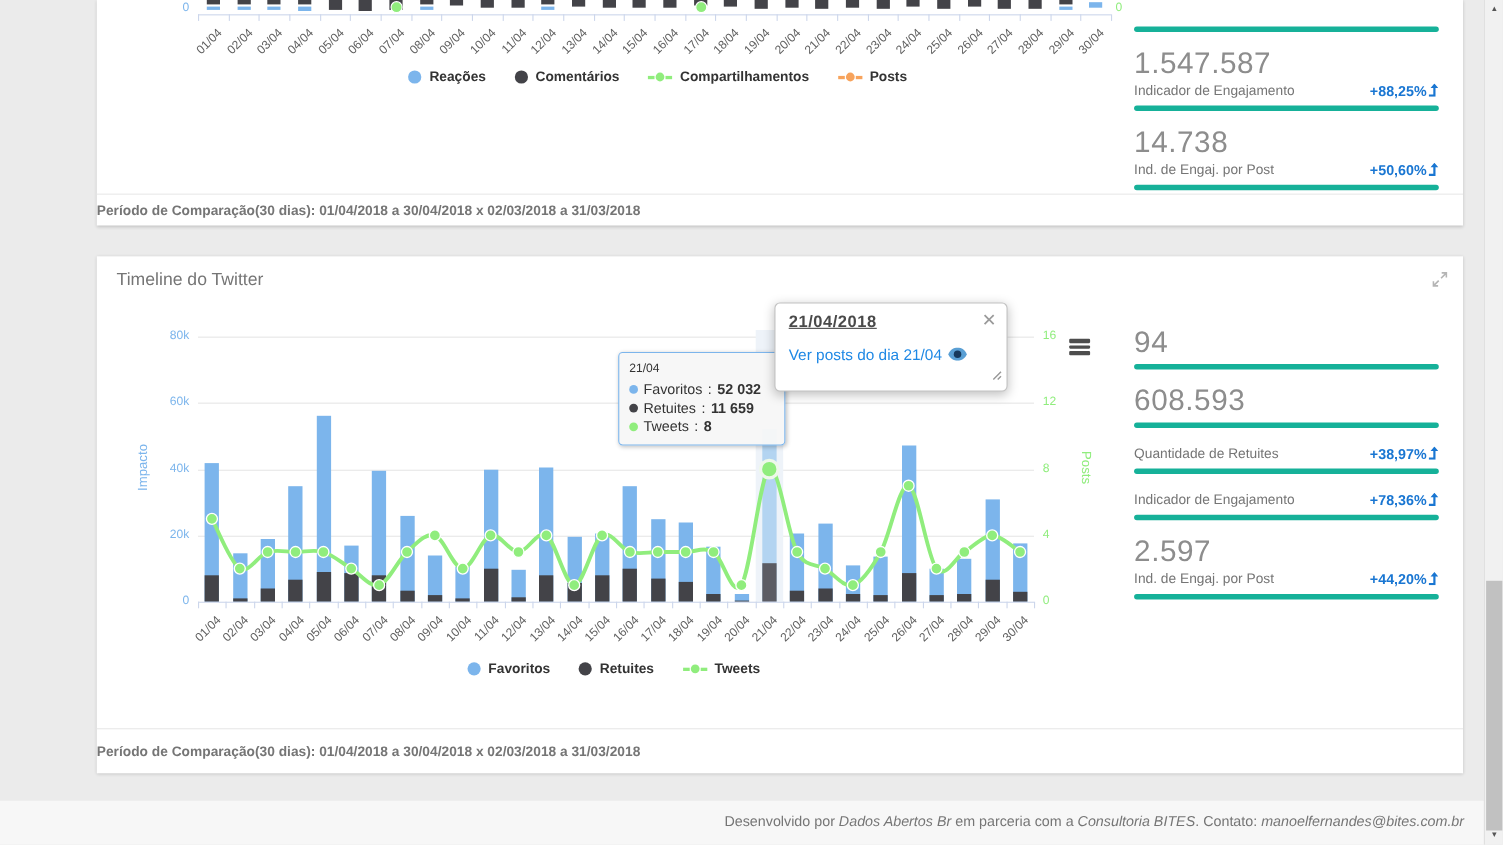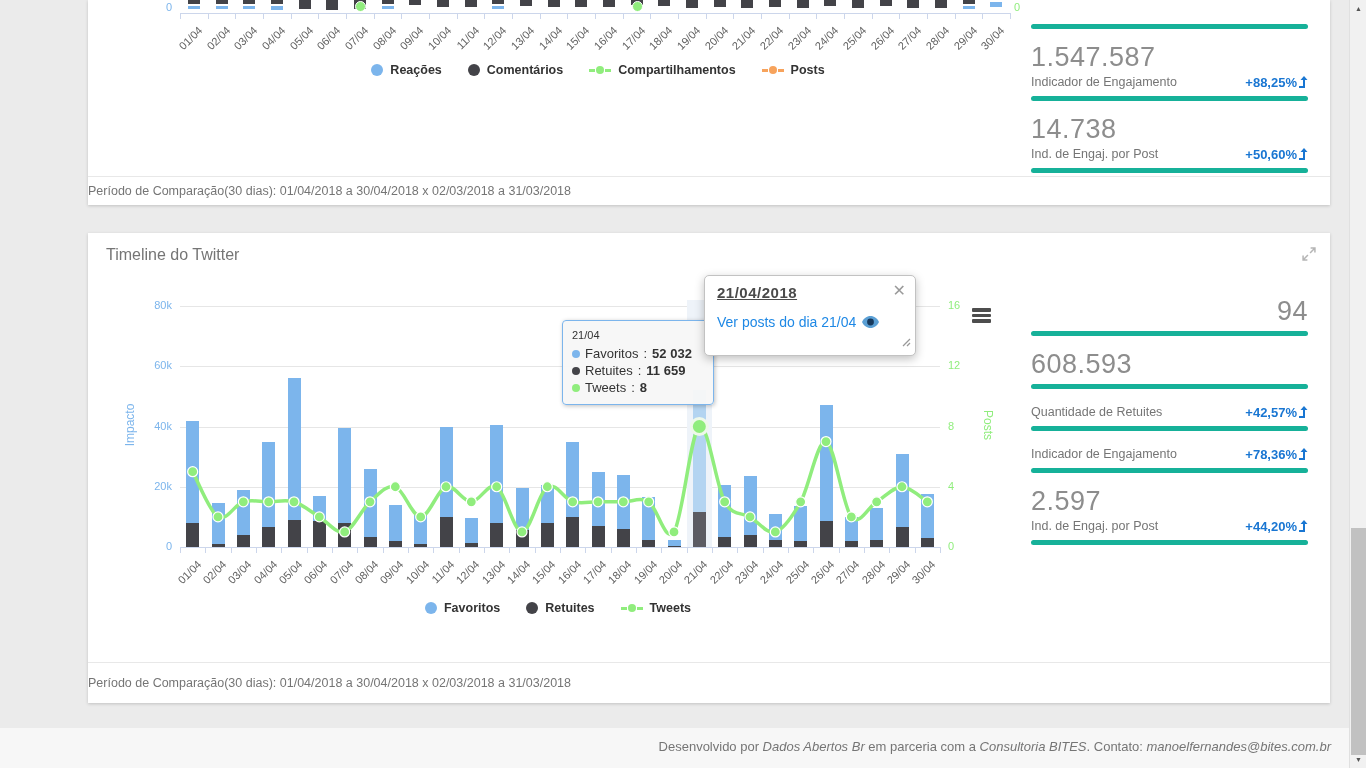--- a/index.html
+++ b/index.html
@@ -9,21 +9,21 @@
 
   .card{position:absolute;left:88px;width:1242px;background:#ffffff;
         box-shadow:0 1px 3px rgba(0,0,0,.18);}
   #card-facebook{top:0;height:205px;}
   #card-twitter{top:233px;height:470px;}
 
   .card-title{position:absolute;left:18px;top:13px;font-size:16px;color:#757575;}
   .expand-icon{position:absolute;right:14px;top:14px;width:14px;height:14px;cursor:pointer;}
 
   .card-footnote{position:absolute;left:0;right:0;bottom:0;border-top:1px solid #e8e8e8;
-        color:#757575;font-size:12.5px;display:flex;align-items:center;}
+        color:#757575;font-size:12.5px;display:flex;align-items:center;font-weight:bold;}
   #card-facebook .card-footnote{height:28px;}
   #card-twitter .card-footnote{height:40px;}
 
   
   .stats{position:absolute;left:943px;width:277px;}
   .accent-bar{height:5px;border-radius:2.5px;background:#16b199;}
   .stat{padding-top:13px;}
   .stat-value{font-size:27px;line-height:30px;font-weight:400;color:#8d8d8d;letter-spacing:.5px;}
   .stat-row{display:flex;justify-content:space-between;align-items:center;height:18px;margin-top:1px;}
   .stat-label{font-size:12.5px;color:#757575;}
@@ -498,33 +498,33 @@
         <span class="lg-line">
           <span class="seg" style="background-color: rgb(144, 237, 125);"></span>
           <span class="seg s2" style="background-color: rgb(144, 237, 125);"></span>
           <i style="background-color: rgb(144, 237, 125);"></i>
         </span>
         <span class="lg-label">Tweets</span>
       </div>
     </div>
 
     <div class="stats" style="top:50px;">
-      <div class="stat" style="padding-top:13px;text-align:right;">
+      <div class="stat" style="padding-top:13px;">
         <div class="stat-value">94</div>
         <div class="accent-bar"></div>
       </div>
       <div class="stat">
         <div class="stat-value">608.593</div>
         <div class="accent-bar"></div>
       </div>
       <div class="stat">
         <div class="stat-row">
           <span class="stat-label">Quantidade de Retuites</span>
           <span class="stat-delta">
-              <span>+42,57%</span>
+              <span>+38,97%</span>
               <svg width="10" height="12" viewBox="0 0 10 12">
                 <path d="M1 12v-2h4V4H2.5L6 0l3.5 4H7v8z" fill="#1976d2"></path>
               </svg>
             </span>
         </div>
         <div class="accent-bar"></div>
       </div>
       <div class="stat">
         <div class="stat-row">
           <span class="stat-label">Indicador de Engajamento</span>

